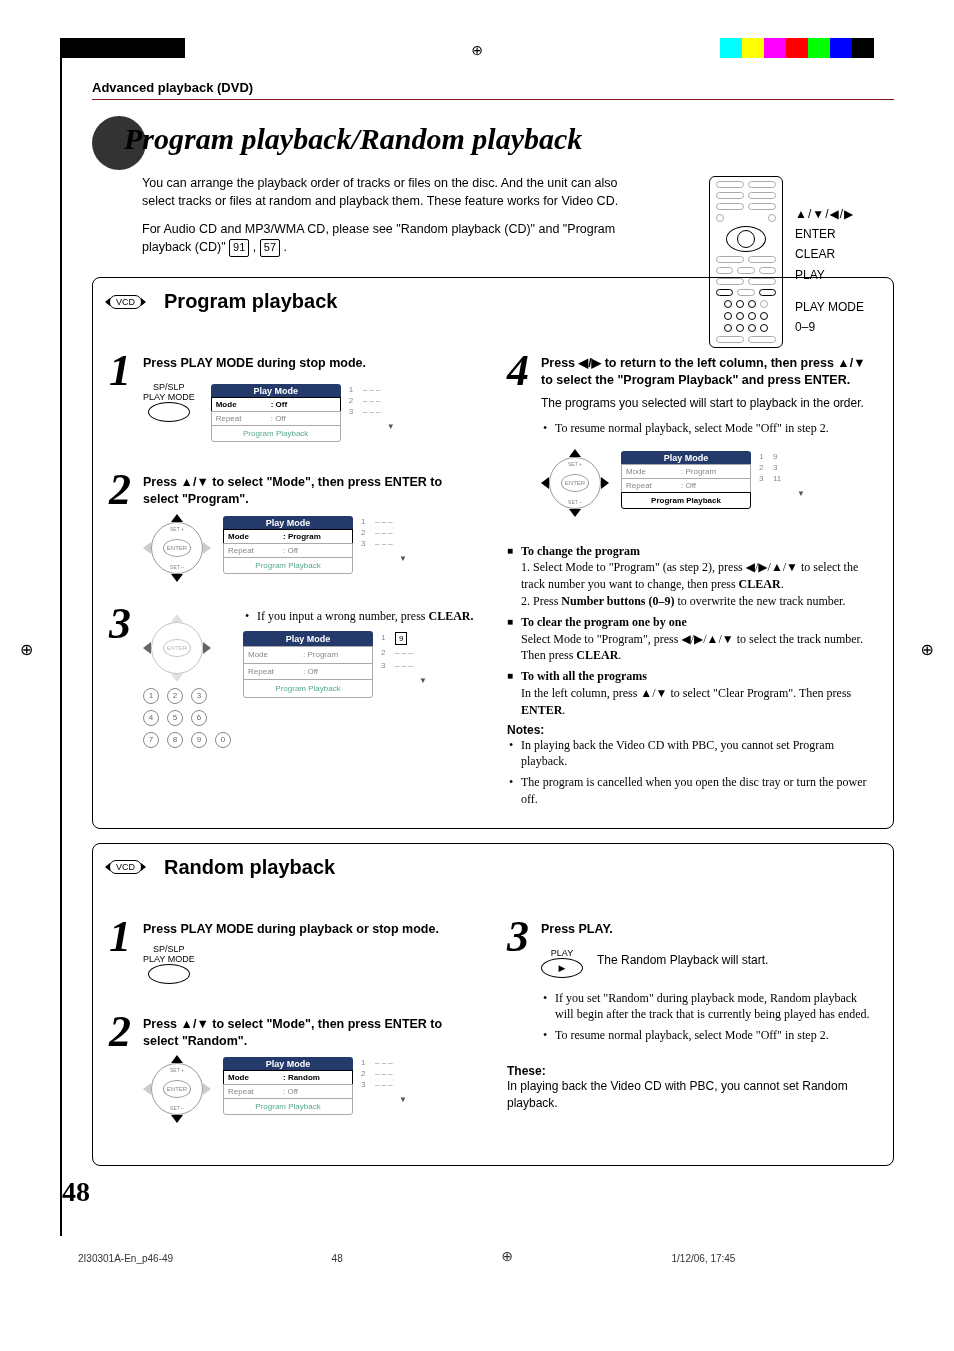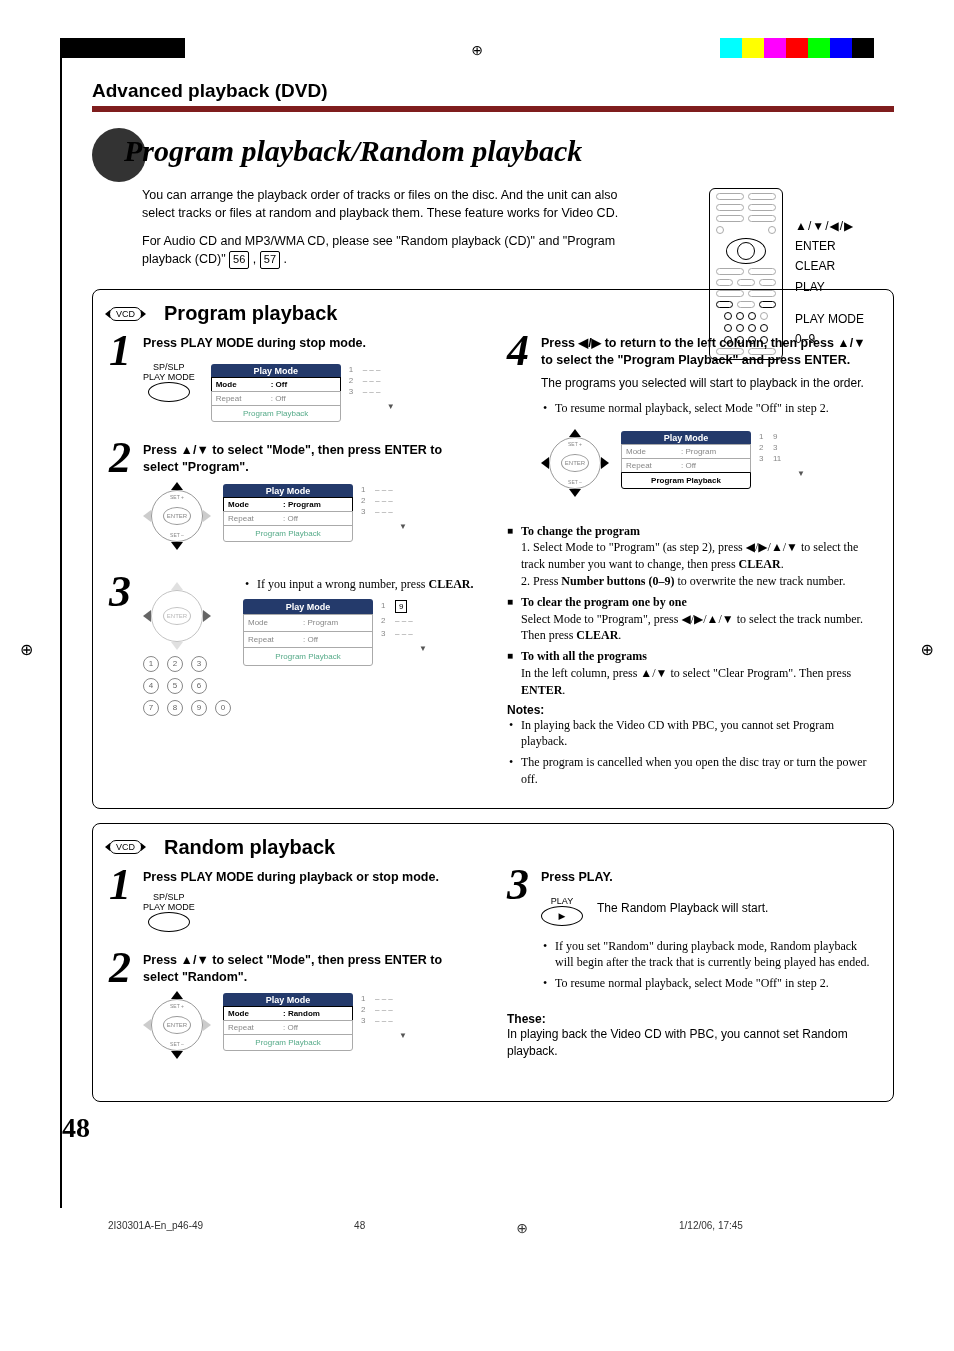--- a/index.html
+++ b/index.html
@@ -31,22 +31,22 @@
     content:"";
     position:absolute; left:-2px; top:-28px; height:28px; width:2px; background:#000;
   }
   .page::after {
     content:"";
     position:absolute; left:-2px; bottom:-28px; height:28px; width:2px; background:#000;
   }
 
   .section-header {
     font-weight: bold;
-    font-size: 19px;
-    border-bottom: 6px solid #7f1d1d;
+    font-size: 13px;
+    border-bottom: 1px solid #7f1d1d;
     padding-bottom: 4px;
     margin-bottom: 16px;
   }
   .title-wrap { position:relative; padding-left:32px; margin-bottom:12px; }
   .title-circle {
     position:absolute; left:0; top:0;
     width:54px; height:54px; border-radius:50%; background:#333;
   }
   .main-title {
     font-family: "Times New Roman", serif;
@@ -100,21 +100,21 @@
 
   .cols { display:flex; gap:28px; }
   .col { flex:1; }
 
   .step { position:relative; padding-left:34px; margin-bottom:20px; }
   .step-num {
     position:absolute; left:0; top:-6px;
     font-family:"Times New Roman", serif; font-weight:bold; font-size:44px;
     font-style:italic; color:#000; line-height:1;
   }
-  .step-head { font-weight:bold; font-size:12.5px; line-height:1.35; }
+  .step-head { font-weight:bold; font-size:12.5px; line-height:1.35;margin-top:32px; }
   .step-body { font-size:12px; margin-top:6px; line-height:1.4; }
 
   .playmode-btn {
     display:inline-flex; flex-direction:column; align-items:center; margin-top:6px;
     font-size:9px;
   }
   .playmode-btn .oval {
     width:42px; height:20px; border:1.5px solid #000; border-radius:50%/50%;
   }
 
@@ -160,21 +160,21 @@
 
   .bullets { padding-left:14px;font-family:Liberation Serif, serif; }
   .bullets li { margin-bottom:4px; font-size:12px; line-height:1.4; list-style:none; position:relative; }
   .bullets li::before { content:"•"; position:absolute; left:-12px; }
   .sq-bullets li::before { content:"■"; font-size:10px; left:-14px; top:1px; }
   .sq-bullets li { font-weight:bold; }
   .sub { font-weight:normal; padding-left:0; }
   .notes-h { font-weight:bold; }
 
   .page-num { font-family:"Times New Roman", serif; font-weight:bold; font-size:28px; margin-left:-30px; margin-top:10px; }
-  .foot { display:flex; justify-content:space-between; font-size:10px; margin:6px 60px 16px 108px; color:#333; }
+  .foot { display:flex; justify-content:space-between; font-size:10px; margin:6px 60px 16px 78px; color:#333;align-items:flex-end; }
   .foot .center { font-size:14px; }
   .page-ref { display:inline-block; border:1px solid #000; padding:0 3px; border-radius:2px; font-size:11px; }
 </style>
 </head>
 <body>
 
 <div class="crop-marks">
   <div class="crop-left"></div>
   <span class="crop-center">⊕</span>
   <div class="color-bars">
@@ -196,21 +196,21 @@
 
   <div style="position:relative;">
     <div class="title-wrap">
       <div class="title-circle"></div>
       <div class="main-title">Program playback/Random playback</div>
     </div>
     <div class="intro">
       <p>You can arrange the playback order of tracks or files on the disc. And the unit can also select tracks or files at random and playback them. These feature works for Video CD.</p>
       <p>
         <span>For Audio CD and MP3/WMA CD, please see "Random playback (CD)" and "Program playback (CD)" </span>
-        <span class="page-ref">56</span> ,
+        <span class="page-ref">91</span> ,
         <span class="page-ref">57</span>
         <span>.</span>
       </p>
     </div>
 
     <div class="remote-box">
       <div class="remote">
         <div class="row">
             <div class="pill"></div>
             <div class="pill"></div>

